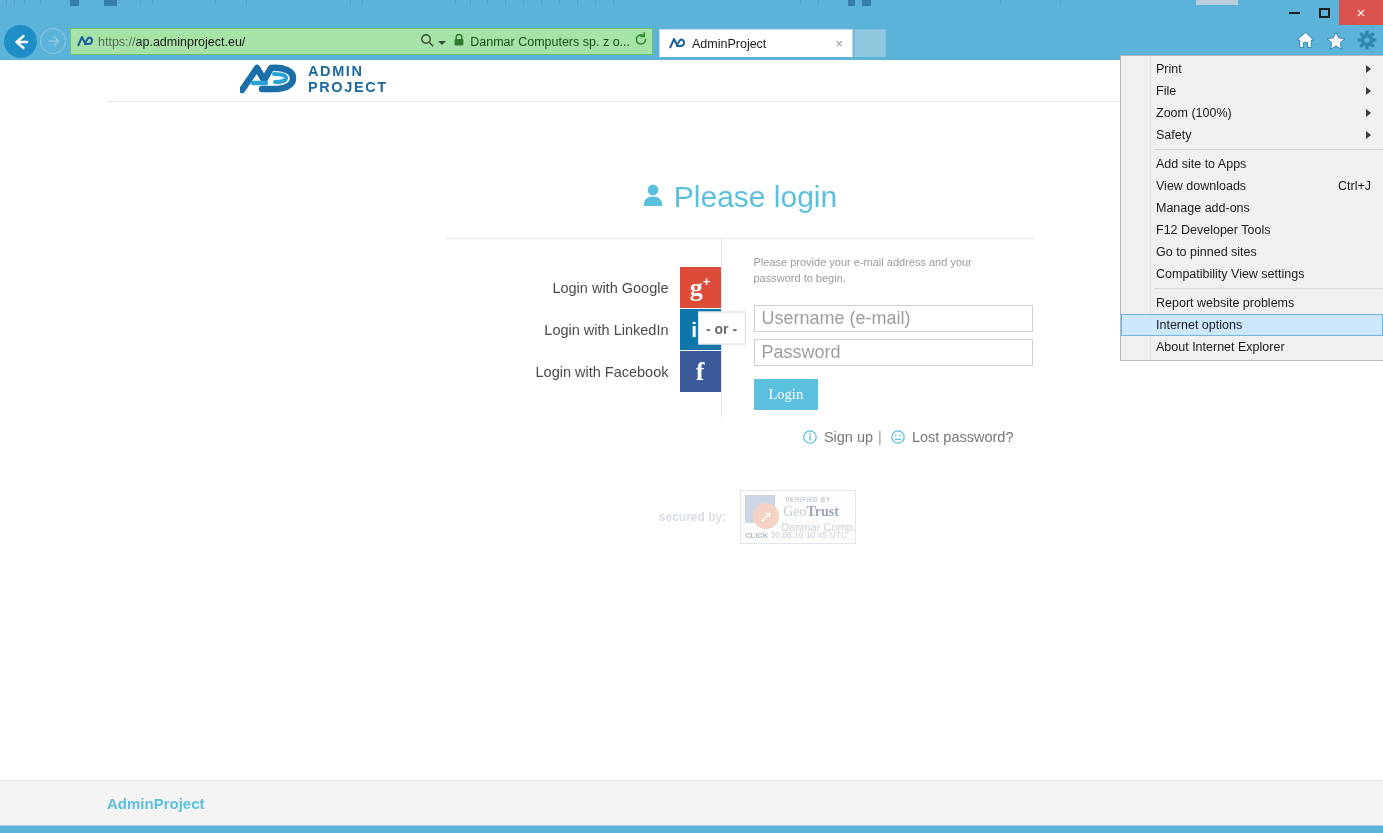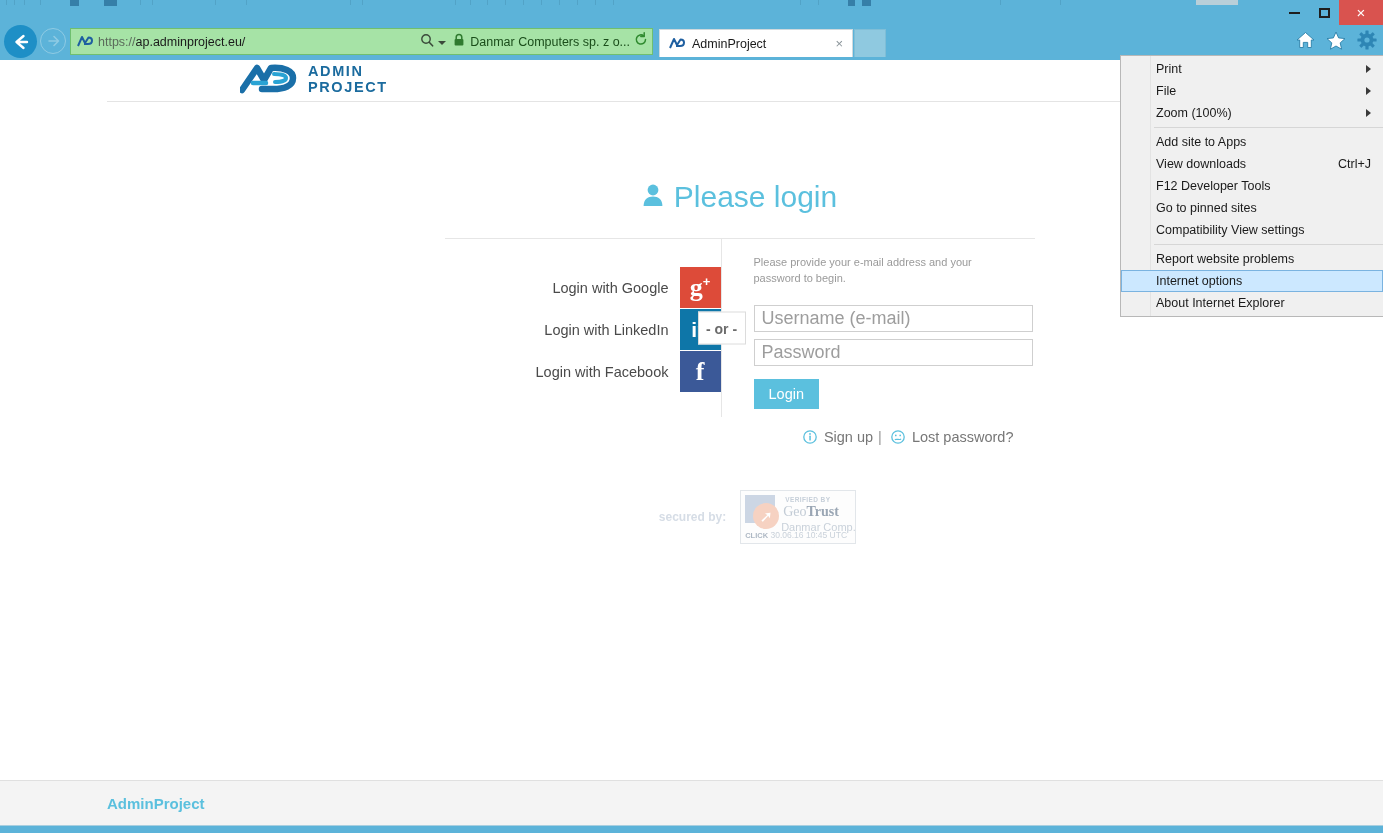--- a/index.html
+++ b/index.html
@@ -317,21 +317,21 @@
     margin-bottom: 7px;
     outline: none;
   }
   .login-input::placeholder { color: #9d9d9d; opacity: 1; }
   .login-btn {
     margin-top: 6px;
     background: #5bc0de;
     border: none;
     color: #ffffff;
     font-size: 14.5px;
-    font-family: Liberation Sans, sans-serif;
+    font-family: Liberation Serif, serif;
     padding: 7px 15px;
     cursor: pointer;
   }
 
   .aux-links {
     text-align: right;
     padding: 12px 0 0 0;
     font-size: 14.5px;
     color: #777777;
     padding-right: 21px;
@@ -712,31 +712,38 @@
       <span class="sub-arrow"></span>
     </div>
     <div class="ie-menu-item">
       <span class="label">File</span>
       <span class="sub-arrow"></span>
     </div>
     <div class="ie-menu-item">
       <span class="label">Zoom (100%)</span>
       <span class="sub-arrow"></span>
     </div>
+    <div class="ie-menu-item">
+      <span class="label">Safety</span>
+      <span class="sub-arrow"></span>
+    </div>
 
     <div class="ie-menu-sep"></div>
 
     <div class="ie-menu-item">
       <span class="label">Add site to Apps</span>
     </div>
     <div class="ie-menu-item">
       <span class="label">View downloads</span>
       <span class="accel">Ctrl+J</span>
     </div>
     <div class="ie-menu-item">
+      <span class="label">Manage add-ons</span>
+    </div>
+    <div class="ie-menu-item">
       <span class="label">F12 Developer Tools</span>
     </div>
     <div class="ie-menu-item">
       <span class="label">Go to pinned sites</span>
     </div>
     <div class="ie-menu-item">
       <span class="label">Compatibility View settings</span>
     </div>
 
     <div class="ie-menu-sep"></div>

